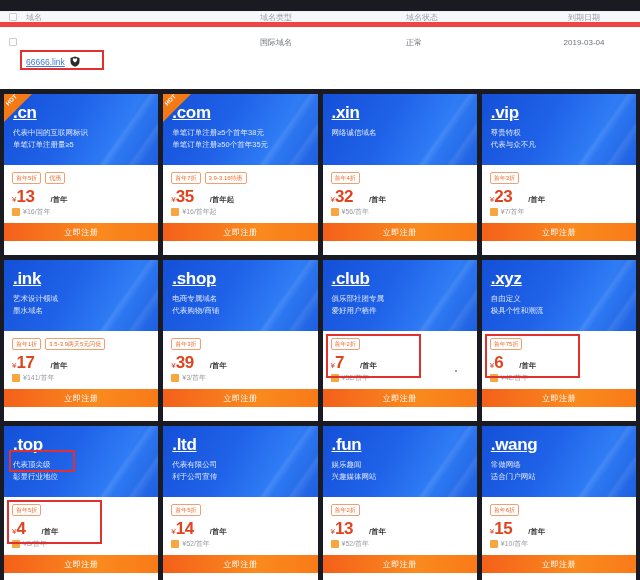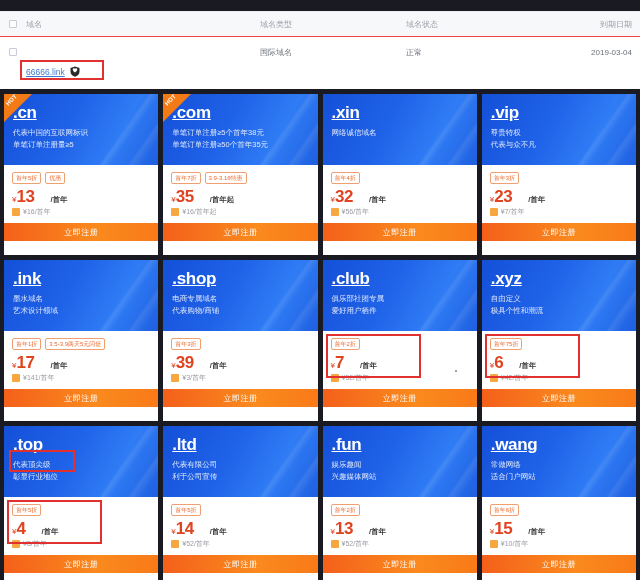--- a/index.html
+++ b/index.html
@@ -7,37 +7,37 @@
     width:640px; height:580px;
     background:#1a1a22;
     font-family:"Liberation Sans", sans-serif;
     overflow:hidden;
   }
 
   
   .table-wrap { background:#ffffff; width:640px; height:78px; position:relative; }
   .thead {
     display:flex; align-items:center;
-    height:26px; margin-top:11px;
+    height:16px; margin-top:11px;
     background:#f7f8fa;
     border-top:1px solid #eceef1;
-    border-bottom:1px solid #ef4444;
+    border-bottom:5px solid #ef4444;
     font-size:8px; color:#9a9ea8;
   }
   .trow {
     display:flex; align-items:center;
     height:30px;
     font-size:8px; color:#6b7079;
     background:#ffffff;
   }
   .col-check { width:26px; display:flex; justify-content:center; align-items:center; }
   .col-name  { width:234px; }
   .col-type  { width:146px; }
   .col-status{ width:130px; }
-  .col-date  { width:104px; text-align:right; padding-right:8px; }
+  .col-date  { width:104px; text-align:center; padding-right:8px; }
 
   .checkbox {
     width:8px; height:8px;
     border:1px solid #c8ccd4;
     border-radius:1px;
     background:#fdfdfe;
     display:inline-block;
   }
 
   .domain-cell { position:relative; display:inline-block;margin-top:39px; }
@@ -309,22 +309,22 @@
           <span class="orig-badge"></span>
           <span class="orig">¥7/首年</span>
         </div>
       </div>
       <div class="btn">立即注册</div>
     </div>
     <div class="card">
       <div class="card-head">
         <div class="tld">.ink</div>
         <div class="desc">
+          <div>艺术设计领域</div>
           <div>墨水域名</div>
-          <div>艺术设计领域</div>
         </div>
       </div>
       <div class="card-body">
         <div class="tags">
           <span class="tag">首年1折</span>
           <span class="tag">3.5-3.9两天5元闪促</span>
         </div>
         <div class="price-line">
           <span class="yuan">¥</span>
           <span class="amount">17</span>

